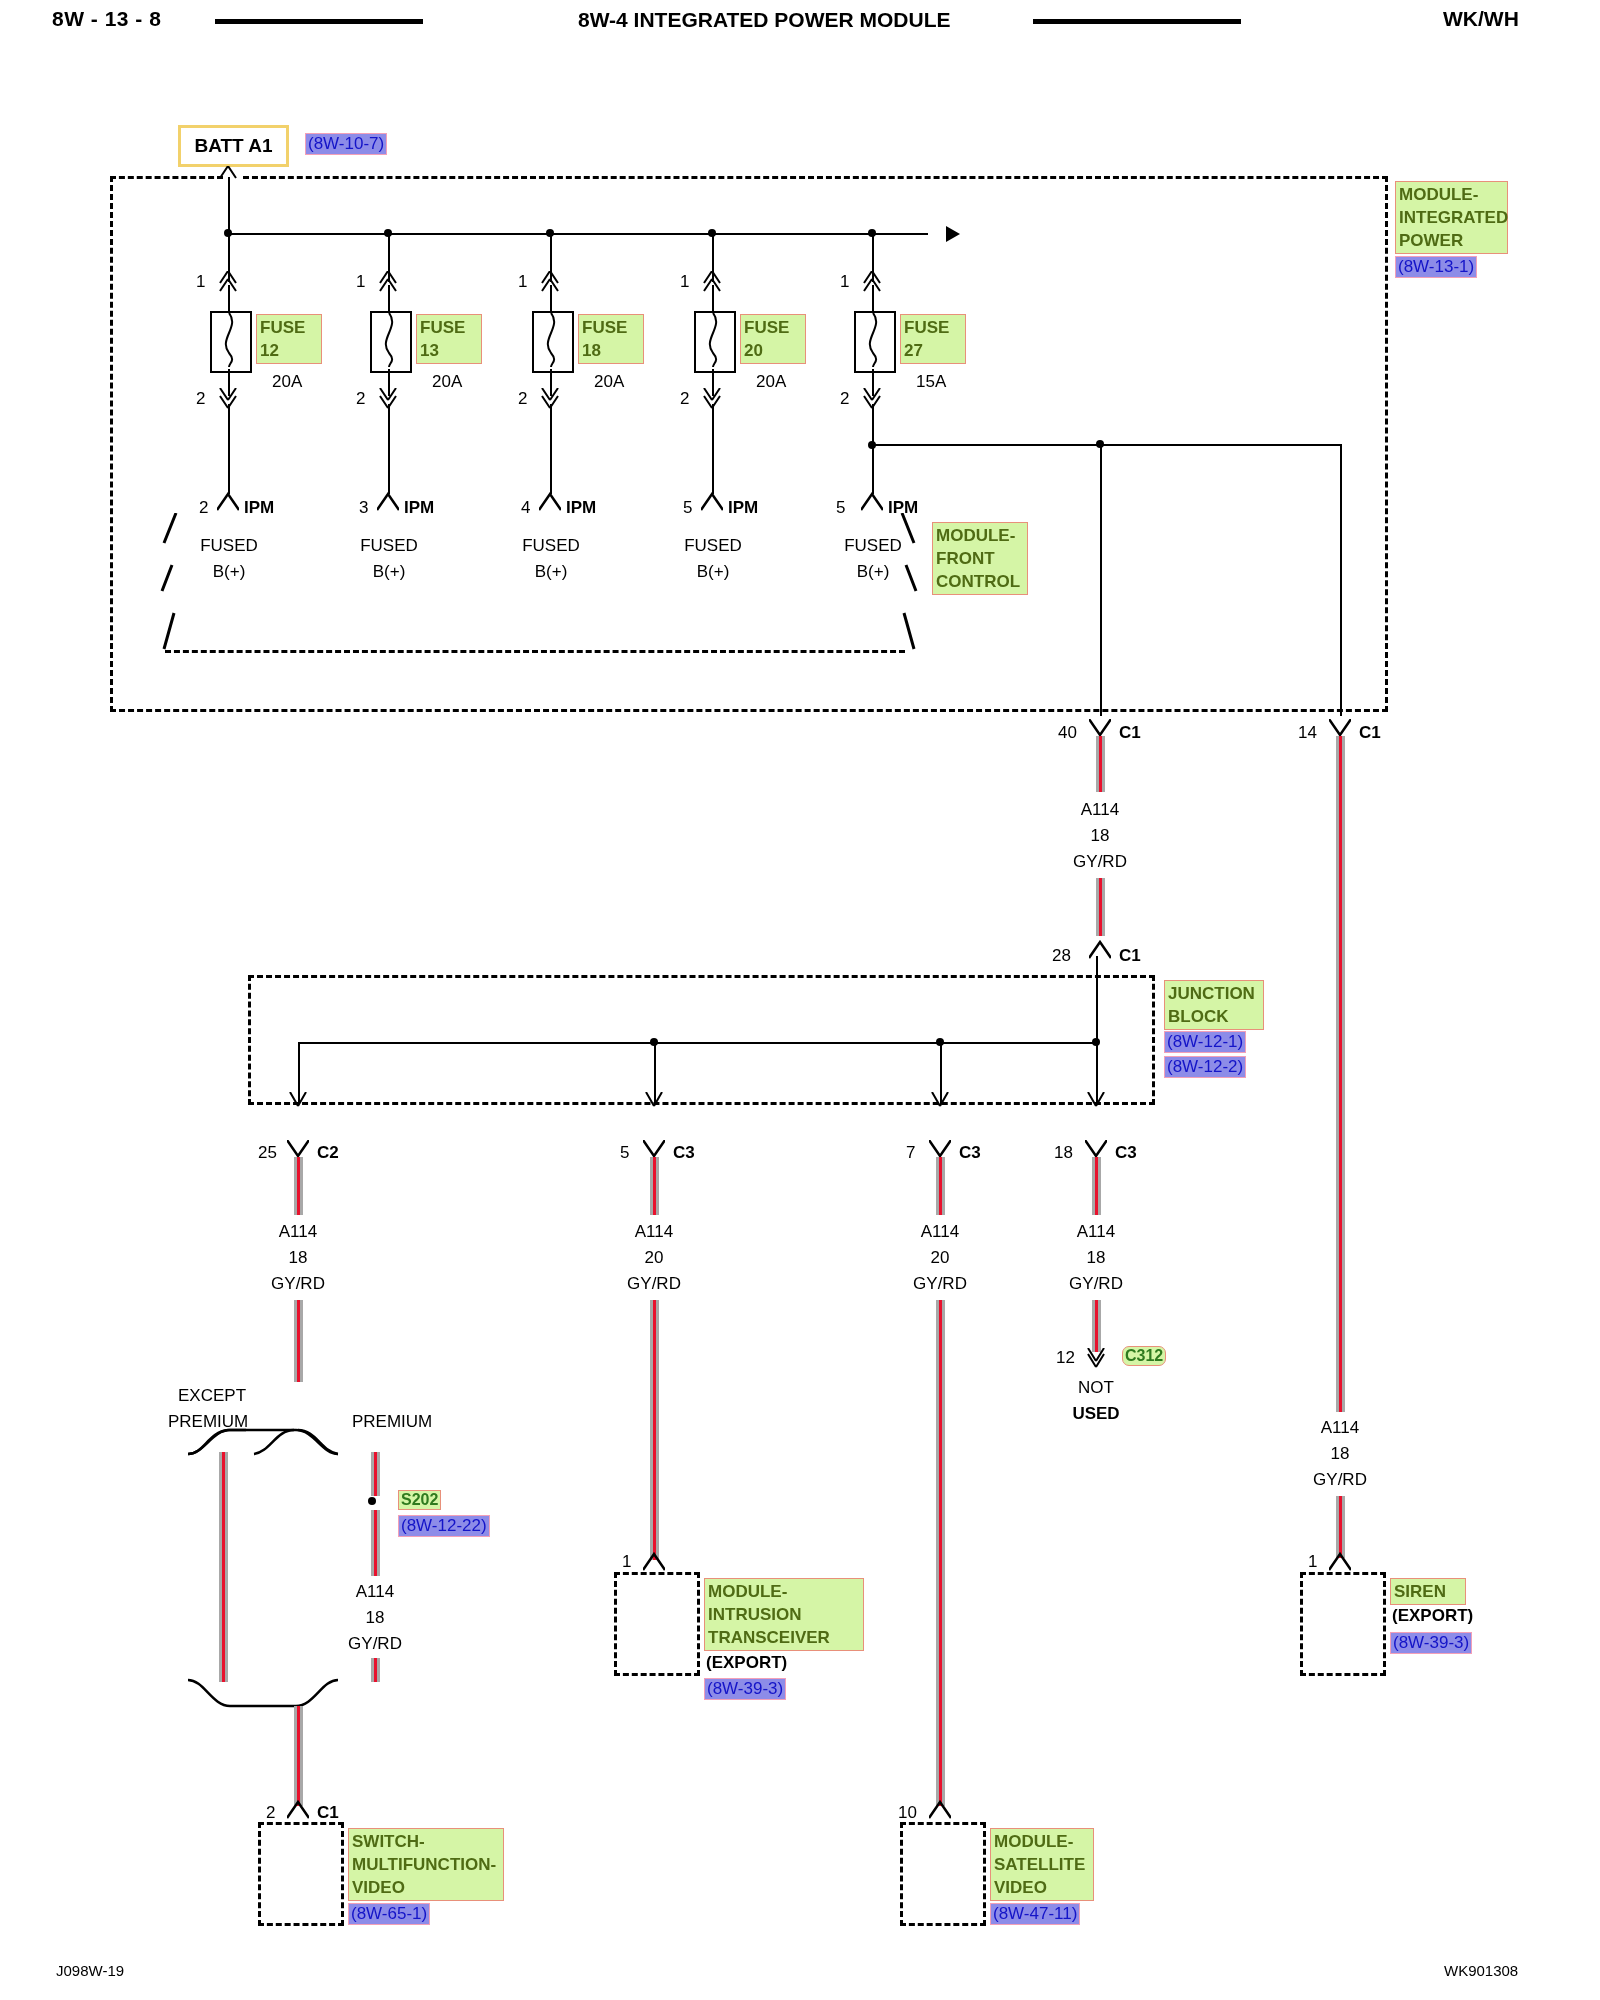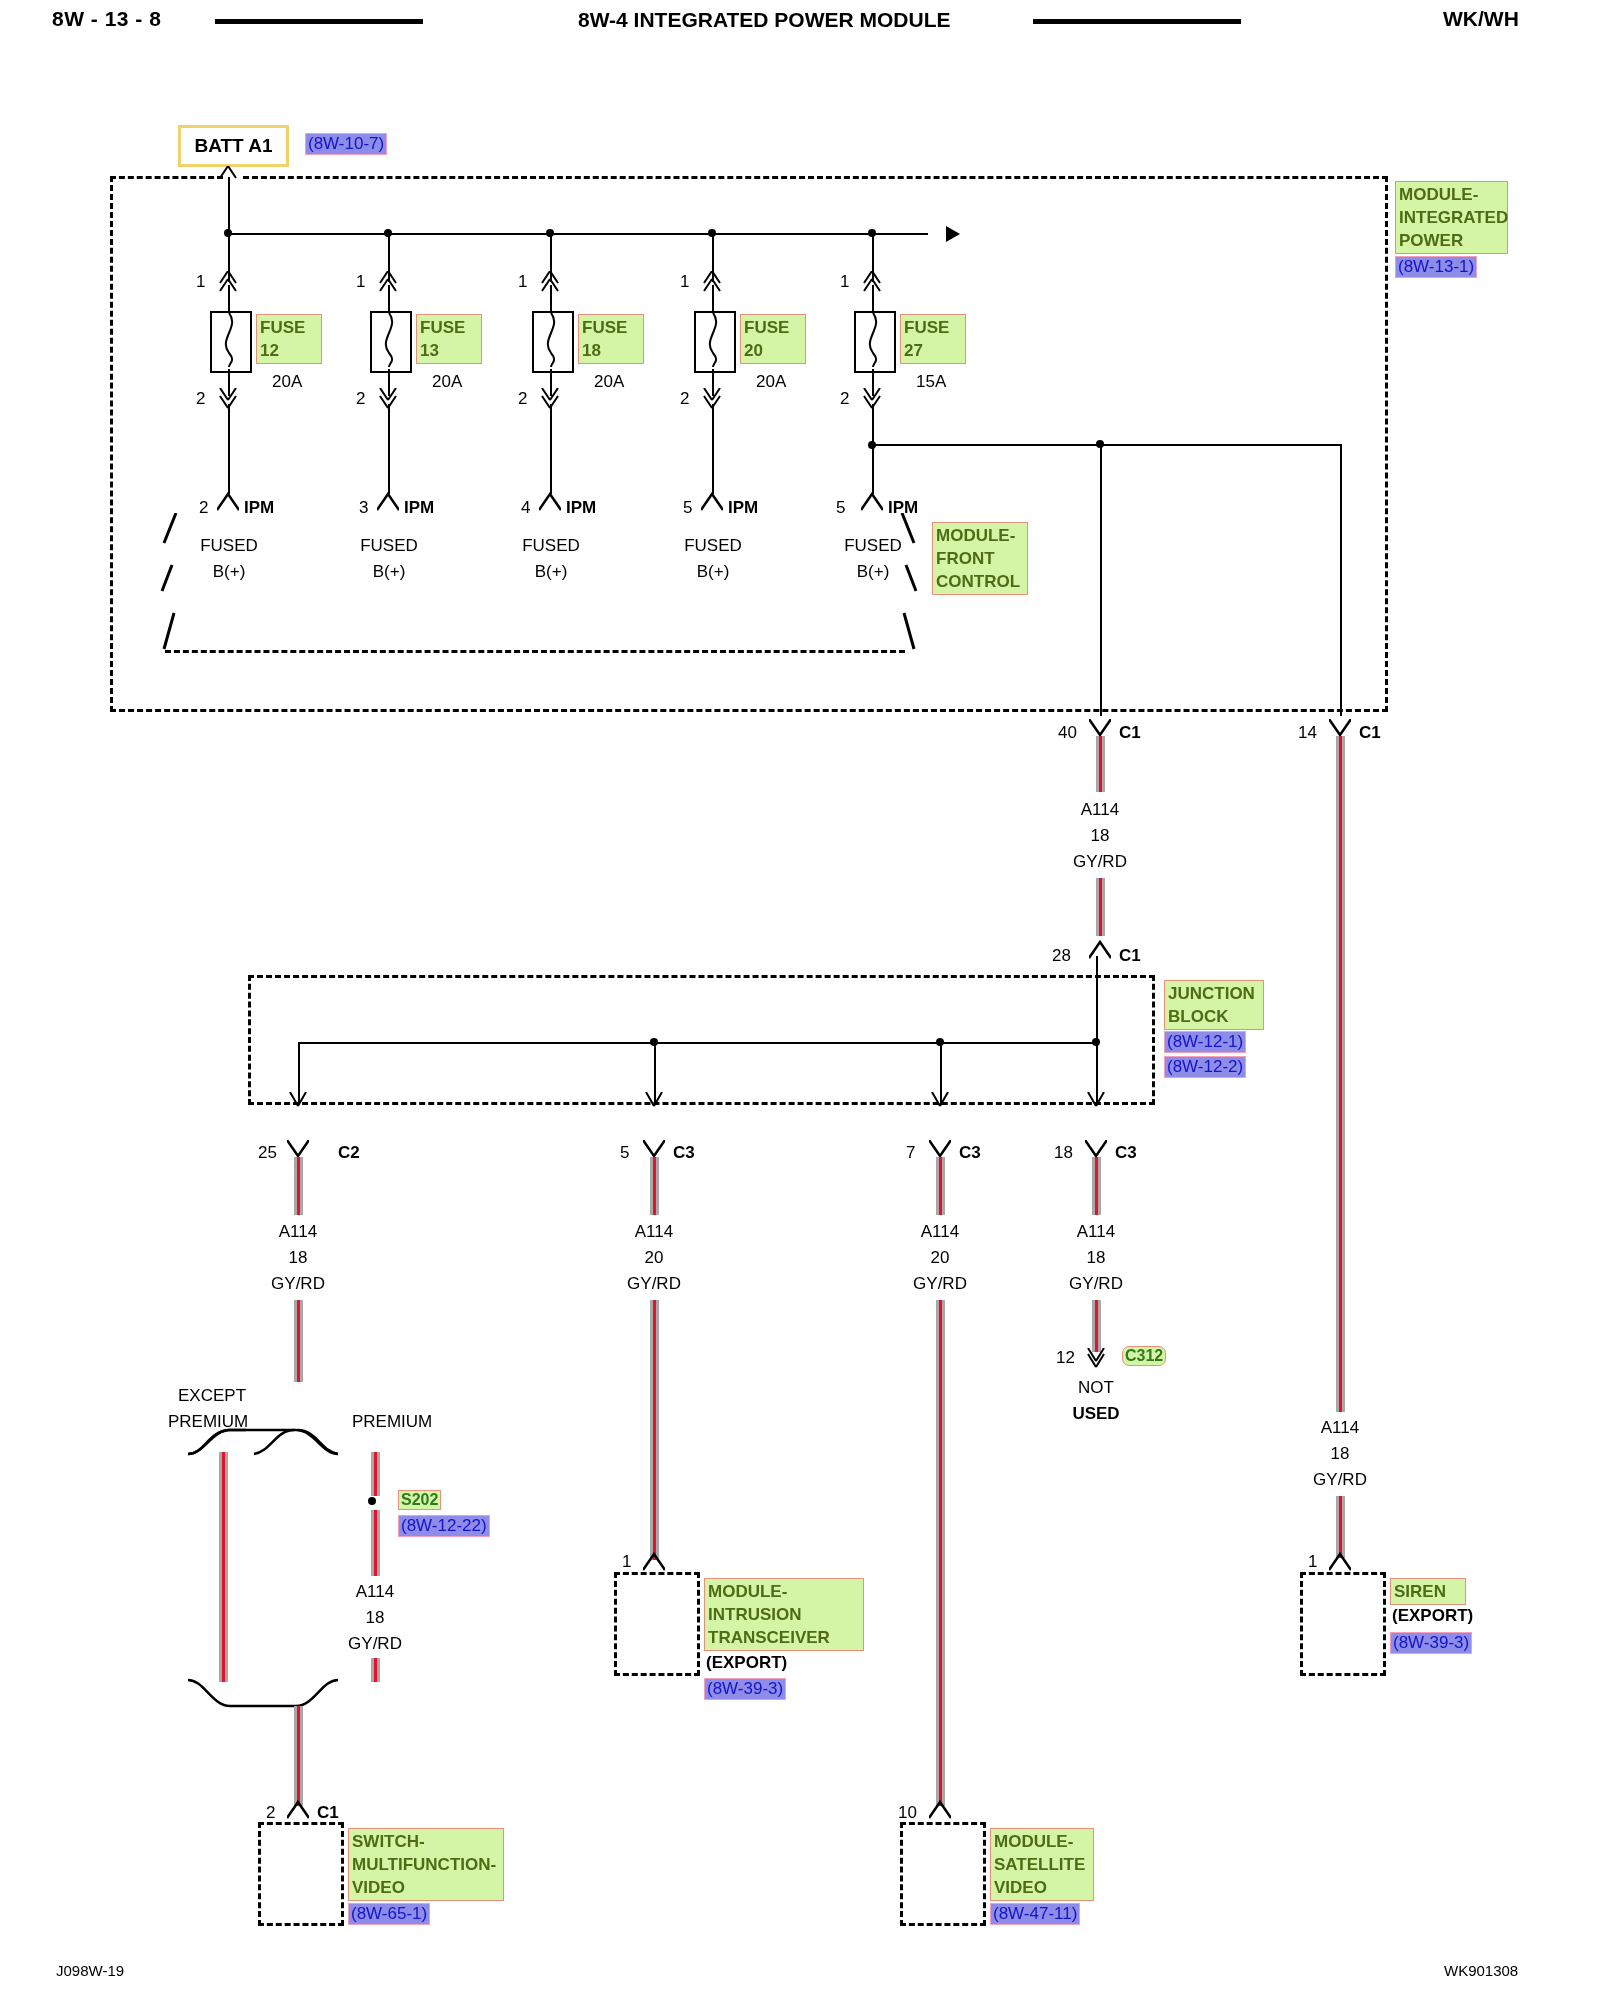--- a/index.html
+++ b/index.html
@@ -308,21 +308,21 @@
 </svg>
 <div class="wire vline" style="left:1096px;top:1042px;height:62px;"></div>
 <svg style="position:absolute;left:1086px;top:1092px;" width="20" height="18">
   <path d="M2 0 L10 14 M18 0 L10 14" stroke="#000" stroke-width="2" fill="none"></path>
 </svg>
 
 <svg style="position:absolute;left:287px;top:1140px;" width="22" height="18">
   <path d="M0 0 L11 16 L22 0" stroke="#000" stroke-width="2.5" fill="none"></path>
 </svg>
 <div class="t" style="left:258px;top:1143px;">25</div>
-<div class="tb" style="left:317px;top:1143px;margin-left:21px;">C2</div>
+<div class="tb" style="left:317px;top:1143px;">C2</div>
 <div class="gwire" style="left:294px;top:1157px;height:58px;"></div>
 <div class="tc" style="left:262px;top:1222px;width:72px;">A114</div>
 <div class="tc" style="left:262px;top:1248px;width:72px;">18</div>
 <div class="tc" style="left:262px;top:1274px;width:72px;">GY/RD</div>
 <div class="gwire" style="left:294px;top:1300px;height:82px;"></div>
 
 <div class="t" style="left:178px;top:1386px;">EXCEPT</div>
 <div class="t" style="left:168px;top:1412px;">PREMIUM</div>
 <div class="t" style="left:352px;top:1412px;">PREMIUM</div>
 <svg style="position:absolute;left:188px;top:1426px;" width="220" height="30">

